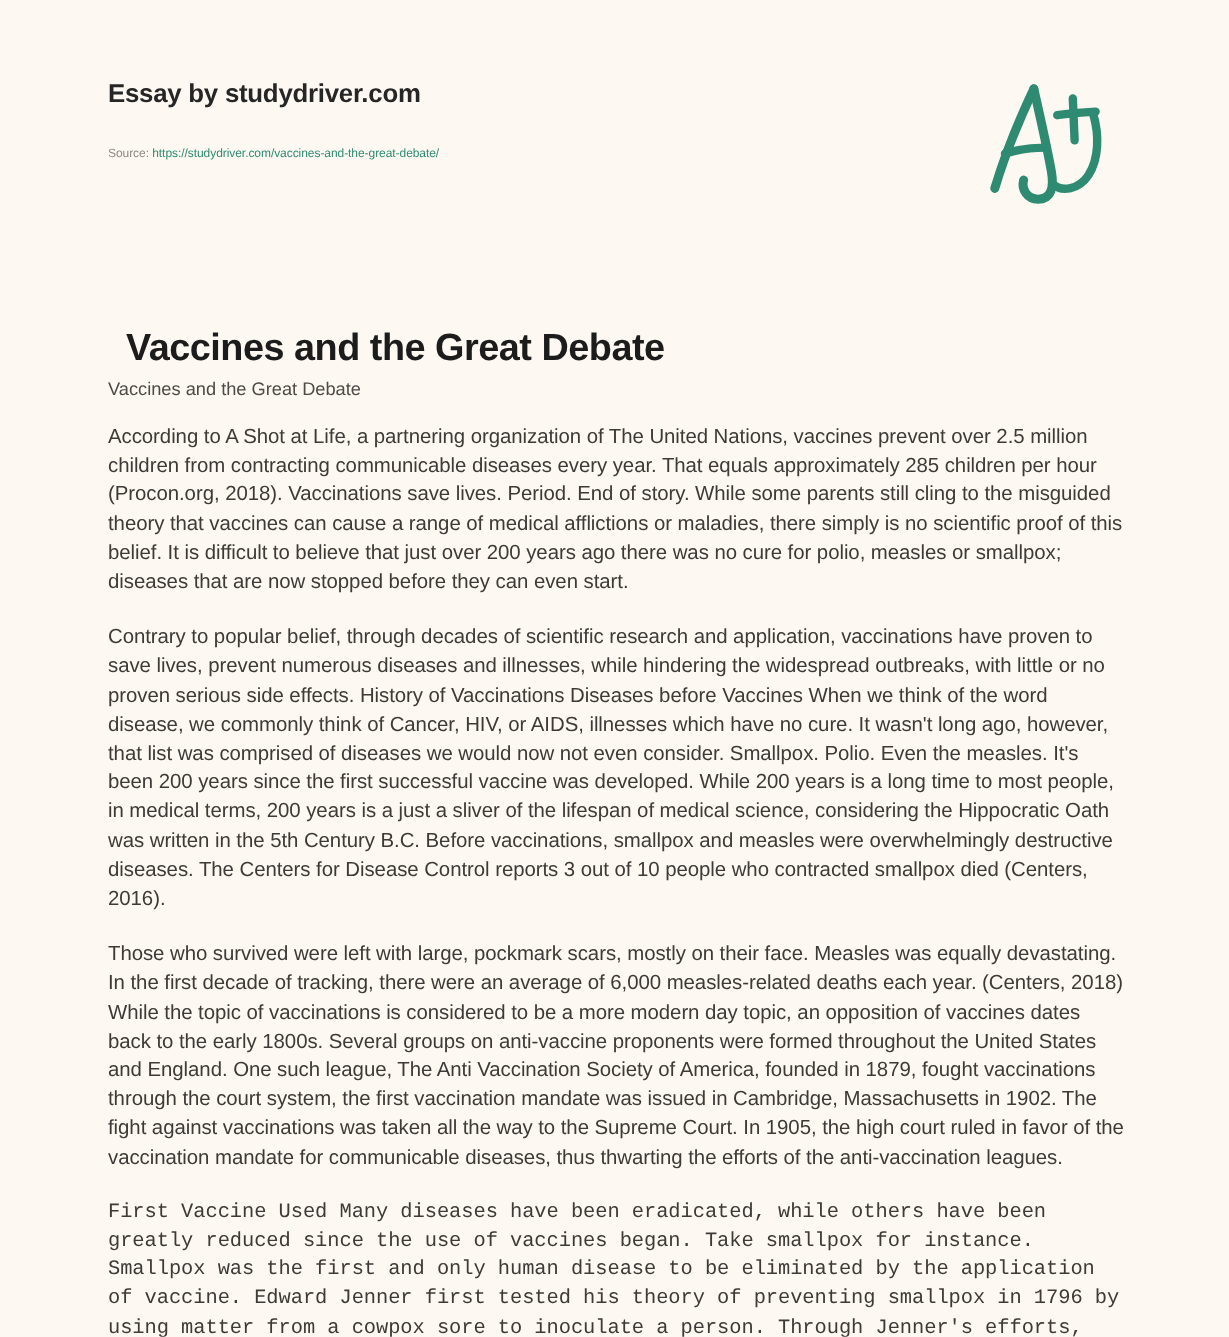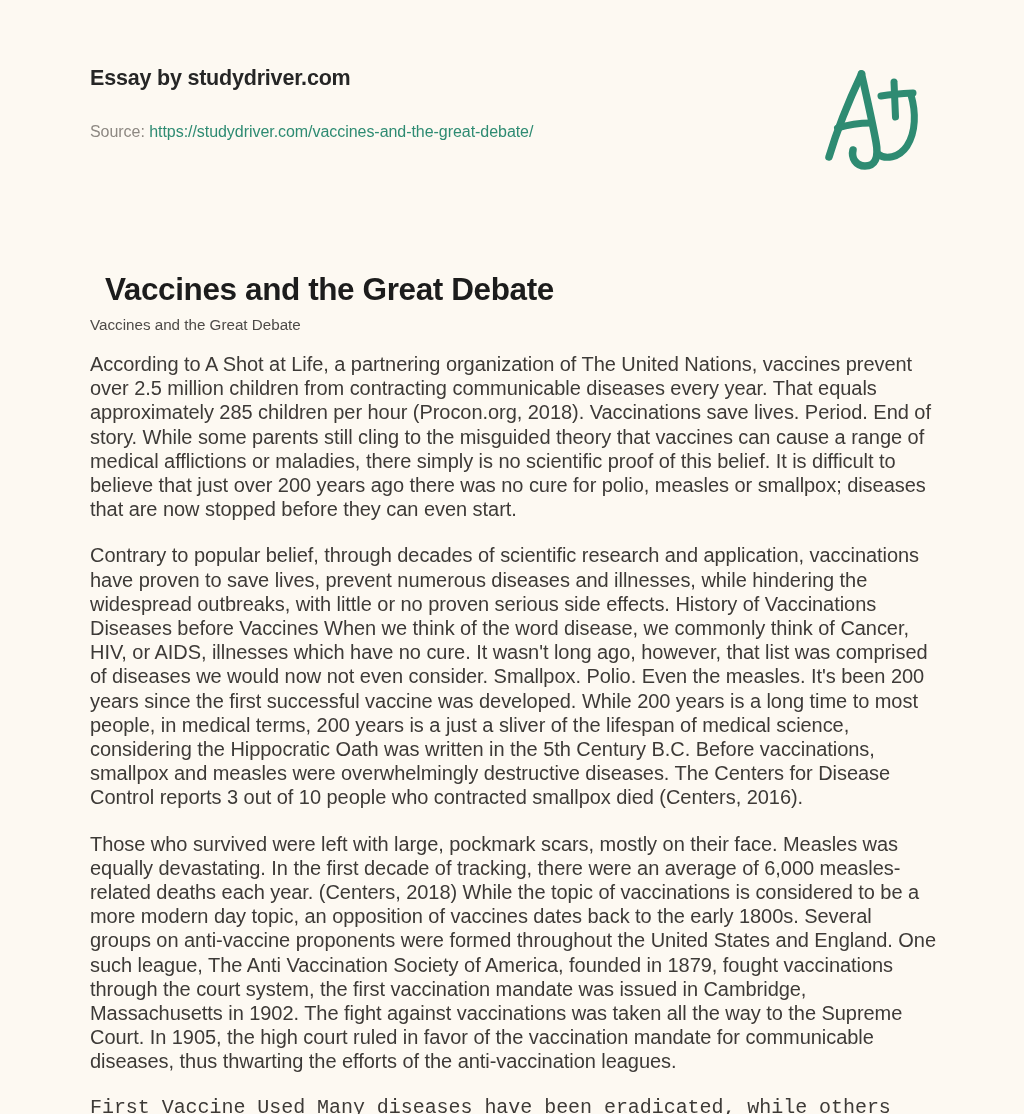--- a/index.html
+++ b/index.html
@@ -39,21 +39,21 @@
     font-weight: bold;
     color: #262626;
     letter-spacing: -0.2px;
     white-space: nowrap;
   }
 
   .source-line {
     position: absolute;
     left: 90px;
     top: 123px;
-    font-size: 16px;
+    font-size: 10px;
     color: #8d8882;
     white-space: nowrap;
     letter-spacing: -0.05px;
     text-align: right;
   }
   .source-label {
     color: #8d8882;
   }
   .source-url {
     color: #2e8b72;
@@ -98,21 +98,21 @@
   
   .body-copy {
     position: absolute;
     left: 90px;
     top: 352px;
     width: 848px;
   }
 
   .body-copy p {
     margin: 0 0 22px 0;
-    font-size: 20px;
+    font-size: 17px;
     line-height: 24.2px;
     color: #3d3a37;
     text-align: left;
     letter-spacing: -0.05px;
   }
   .body-copy p:last-child {
     margin-bottom: 0;
     font-family: Liberation Mono, monospace;
   }
 </style>

